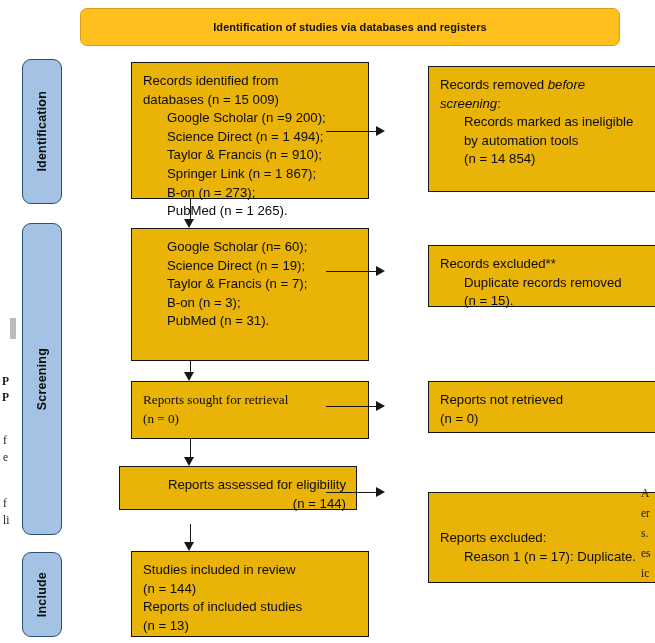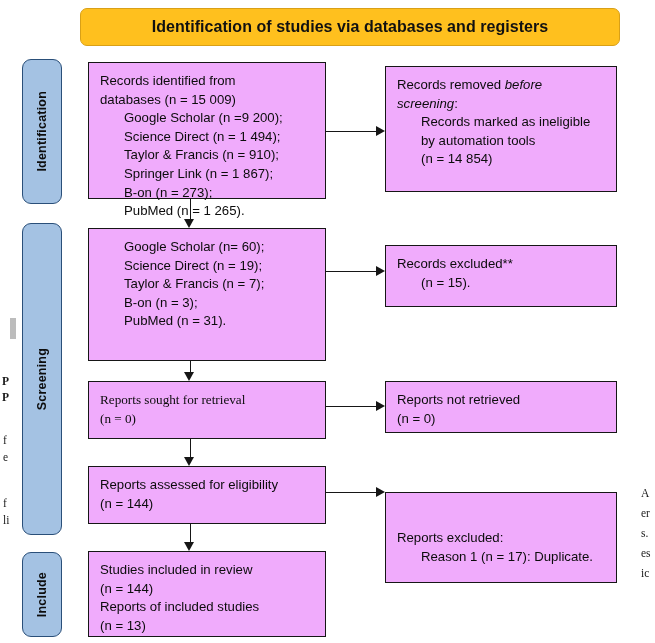--- a/index.html
+++ b/index.html
@@ -28,21 +28,21 @@
     height: 38px;
     background: #FFC01E;
     border: 1px solid #d9a017;
     border-radius: 7px;
     display: flex;
     align-items: center;
     justify-content: center;
     box-sizing: border-box;
   }
   .banner-text {
-    font-size: 16px;
+    font-size: 11px;
     font-weight: bold;
     color: #111111;
     letter-spacing: 0.05px;
   }
 
   
   .stage {
     position: absolute;
     left: 22px;
     width: 40px;
@@ -63,39 +63,40 @@
     white-space: nowrap;
     letter-spacing: 0.2px;
   }
   #stage-identification { top: 59px;  height: 145px; }
   #stage-screening      { top: 223px; height: 312px; }
   #stage-include        { top: 552px; height: 85px; }
 
   
   .box {
     position: absolute;
-    background: #f0abfc;
+    background: #eab308;
     border: 1.7px solid #161616;
     box-sizing: border-box;
     padding: 9px 10px 8px 11px;
     font-size: 13.2px;
     line-height: 18.6px;
     color: #0c0c0c;
+    margin-left: 43px;
   }
   .box .ln { white-space: pre; }
   .box .indent { padding-left: 24px; }
   .ital { font-style: italic; }
 
   #box-identified      { left: 88px;  top: 62px;  width: 238px; height: 137px; }
   #box-removed         { left: 385px; top: 66px;  width: 232px; height: 126px; }
   #box-screened        { left: 88px;  top: 228px; width: 238px; height: 133px; }
   #box-excluded        { left: 385px; top: 245px; width: 232px; height: 62px;  }
   #box-sought          { left: 88px;  top: 381px; width: 238px; height: 58px; font-family: Liberation Serif, serif;  }
   #box-not-retrieved   { left: 385px; top: 381px; width: 232px; height: 52px;  }
-  #box-assessed        { left: 88px;  top: 466px; width: 238px; height: 58px;  }
+  #box-assessed        { left: 76px;  top: 466px; width: 238px; height: 44px; text-align: right;  }
   #box-reports-excl    { left: 385px; top: 492px; width: 232px; height: 91px;  }
   #box-included        { left: 88px;  top: 551px; width: 238px; height: 86px;  }
 
   
   .h-line {
     position: absolute;
     height: 0;
     border-top: 1.5px solid #161616;
   }
   .v-line {
@@ -193,20 +194,21 @@
   <div class="box" id="box-screened">
     <div class="ln indent">Google Scholar (n= 60);</div>
     <div class="ln indent">Science Direct (n = 19);</div>
     <div class="ln indent">Taylor &amp; Francis (n = 7);</div>
     <div class="ln indent">B-on (n = 3);</div>
     <div class="ln indent">PubMed (n = 31).</div>
   </div>
 
   <div class="box" id="box-excluded">
     <div class="ln">Records excluded**</div>
+    <div class="ln indent">Duplicate records removed</div>
     <div class="ln indent">(n = 15).</div>
   </div>
 
   <div class="box" id="box-sought">
     <div class="ln">Reports sought for retrieval</div>
     <div class="ln">(n = 0)</div>
   </div>
 
   <div class="box" id="box-not-retrieved">
     <div class="ln">Reports not retrieved</div>

